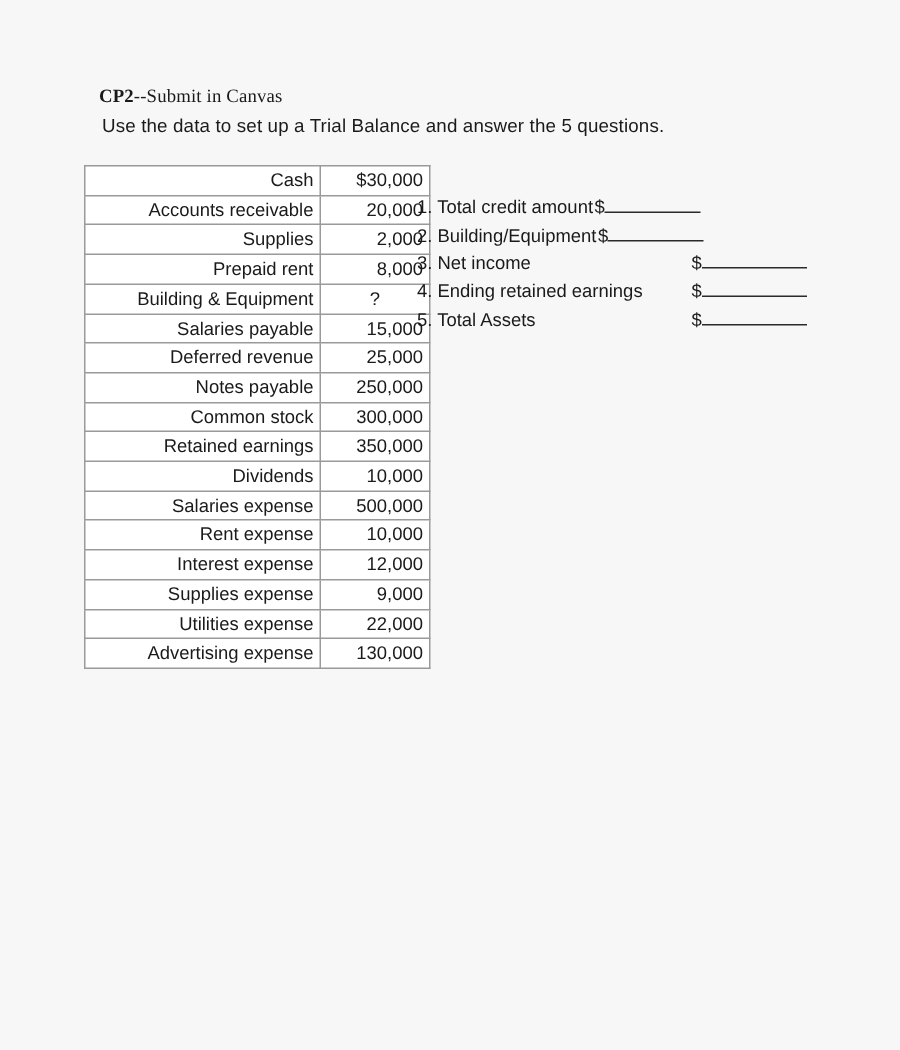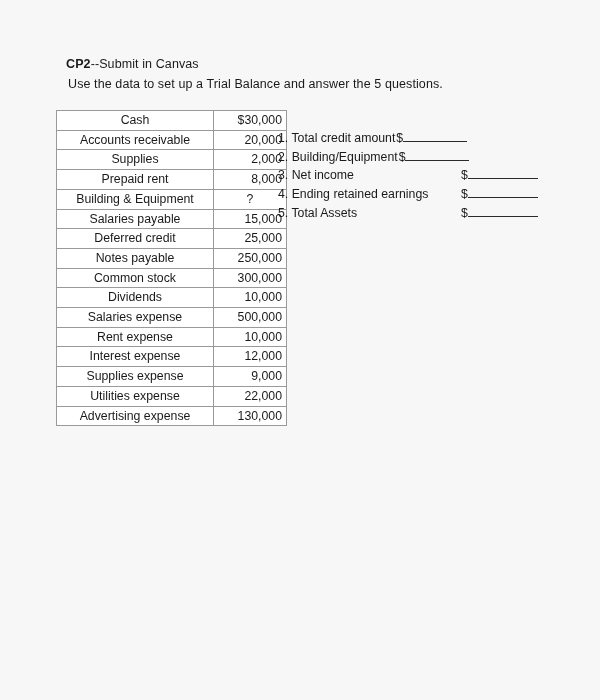--- a/index.html
+++ b/index.html
@@ -31,20 +31,21 @@
     width: 470px;
   }
   .heading-line {
     font-size: 12.5px;
     line-height: 20px;
     white-space: nowrap;
     letter-spacing: 0.1px;
   }
   .heading-line-1 {
     margin-left: -2px;
+    font-family: Liberation Serif, serif;
   }
   .doc-code {
     font-weight: bold;
   }
 
   
   .tb-table {
     position: absolute;
     left: 56px;
     top: 110px;
@@ -58,21 +59,21 @@
     height: 18.7px;
     padding: 0 4px;
     font-size: 12.3px;
     line-height: 18.7px;
     background: #ffffff;
     overflow: hidden;
     white-space: nowrap;
   }
   td.tb-account {
     width: 148px;
-    text-align: center;
+    text-align: right;
   }
   td.tb-amount {
     width: 64px;
     text-align: right;
   }
   td.tb-amount.unknown {
     text-align: center;
   }
 
   
@@ -145,30 +146,34 @@
         </tr>
         <tr>
           <td class="tb-account">Building &amp; Equipment</td>
           <td class="tb-amount unknown">?</td>
         </tr>
         <tr>
           <td class="tb-account">Salaries payable</td>
           <td class="tb-amount">15,000</td>
         </tr>
         <tr>
-          <td class="tb-account">Deferred credit</td>
+          <td class="tb-account">Deferred revenue</td>
           <td class="tb-amount">25,000</td>
         </tr>
         <tr>
           <td class="tb-account">Notes payable</td>
           <td class="tb-amount">250,000</td>
         </tr>
         <tr>
           <td class="tb-account">Common stock</td>
           <td class="tb-amount">300,000</td>
+        </tr>
+        <tr>
+          <td class="tb-account">Retained earnings</td>
+          <td class="tb-amount">350,000</td>
         </tr>
         <tr>
           <td class="tb-account">Dividends</td>
           <td class="tb-amount">10,000</td>
         </tr>
         <tr>
           <td class="tb-account">Salaries expense</td>
           <td class="tb-amount">500,000</td>
         </tr>
         <tr>

